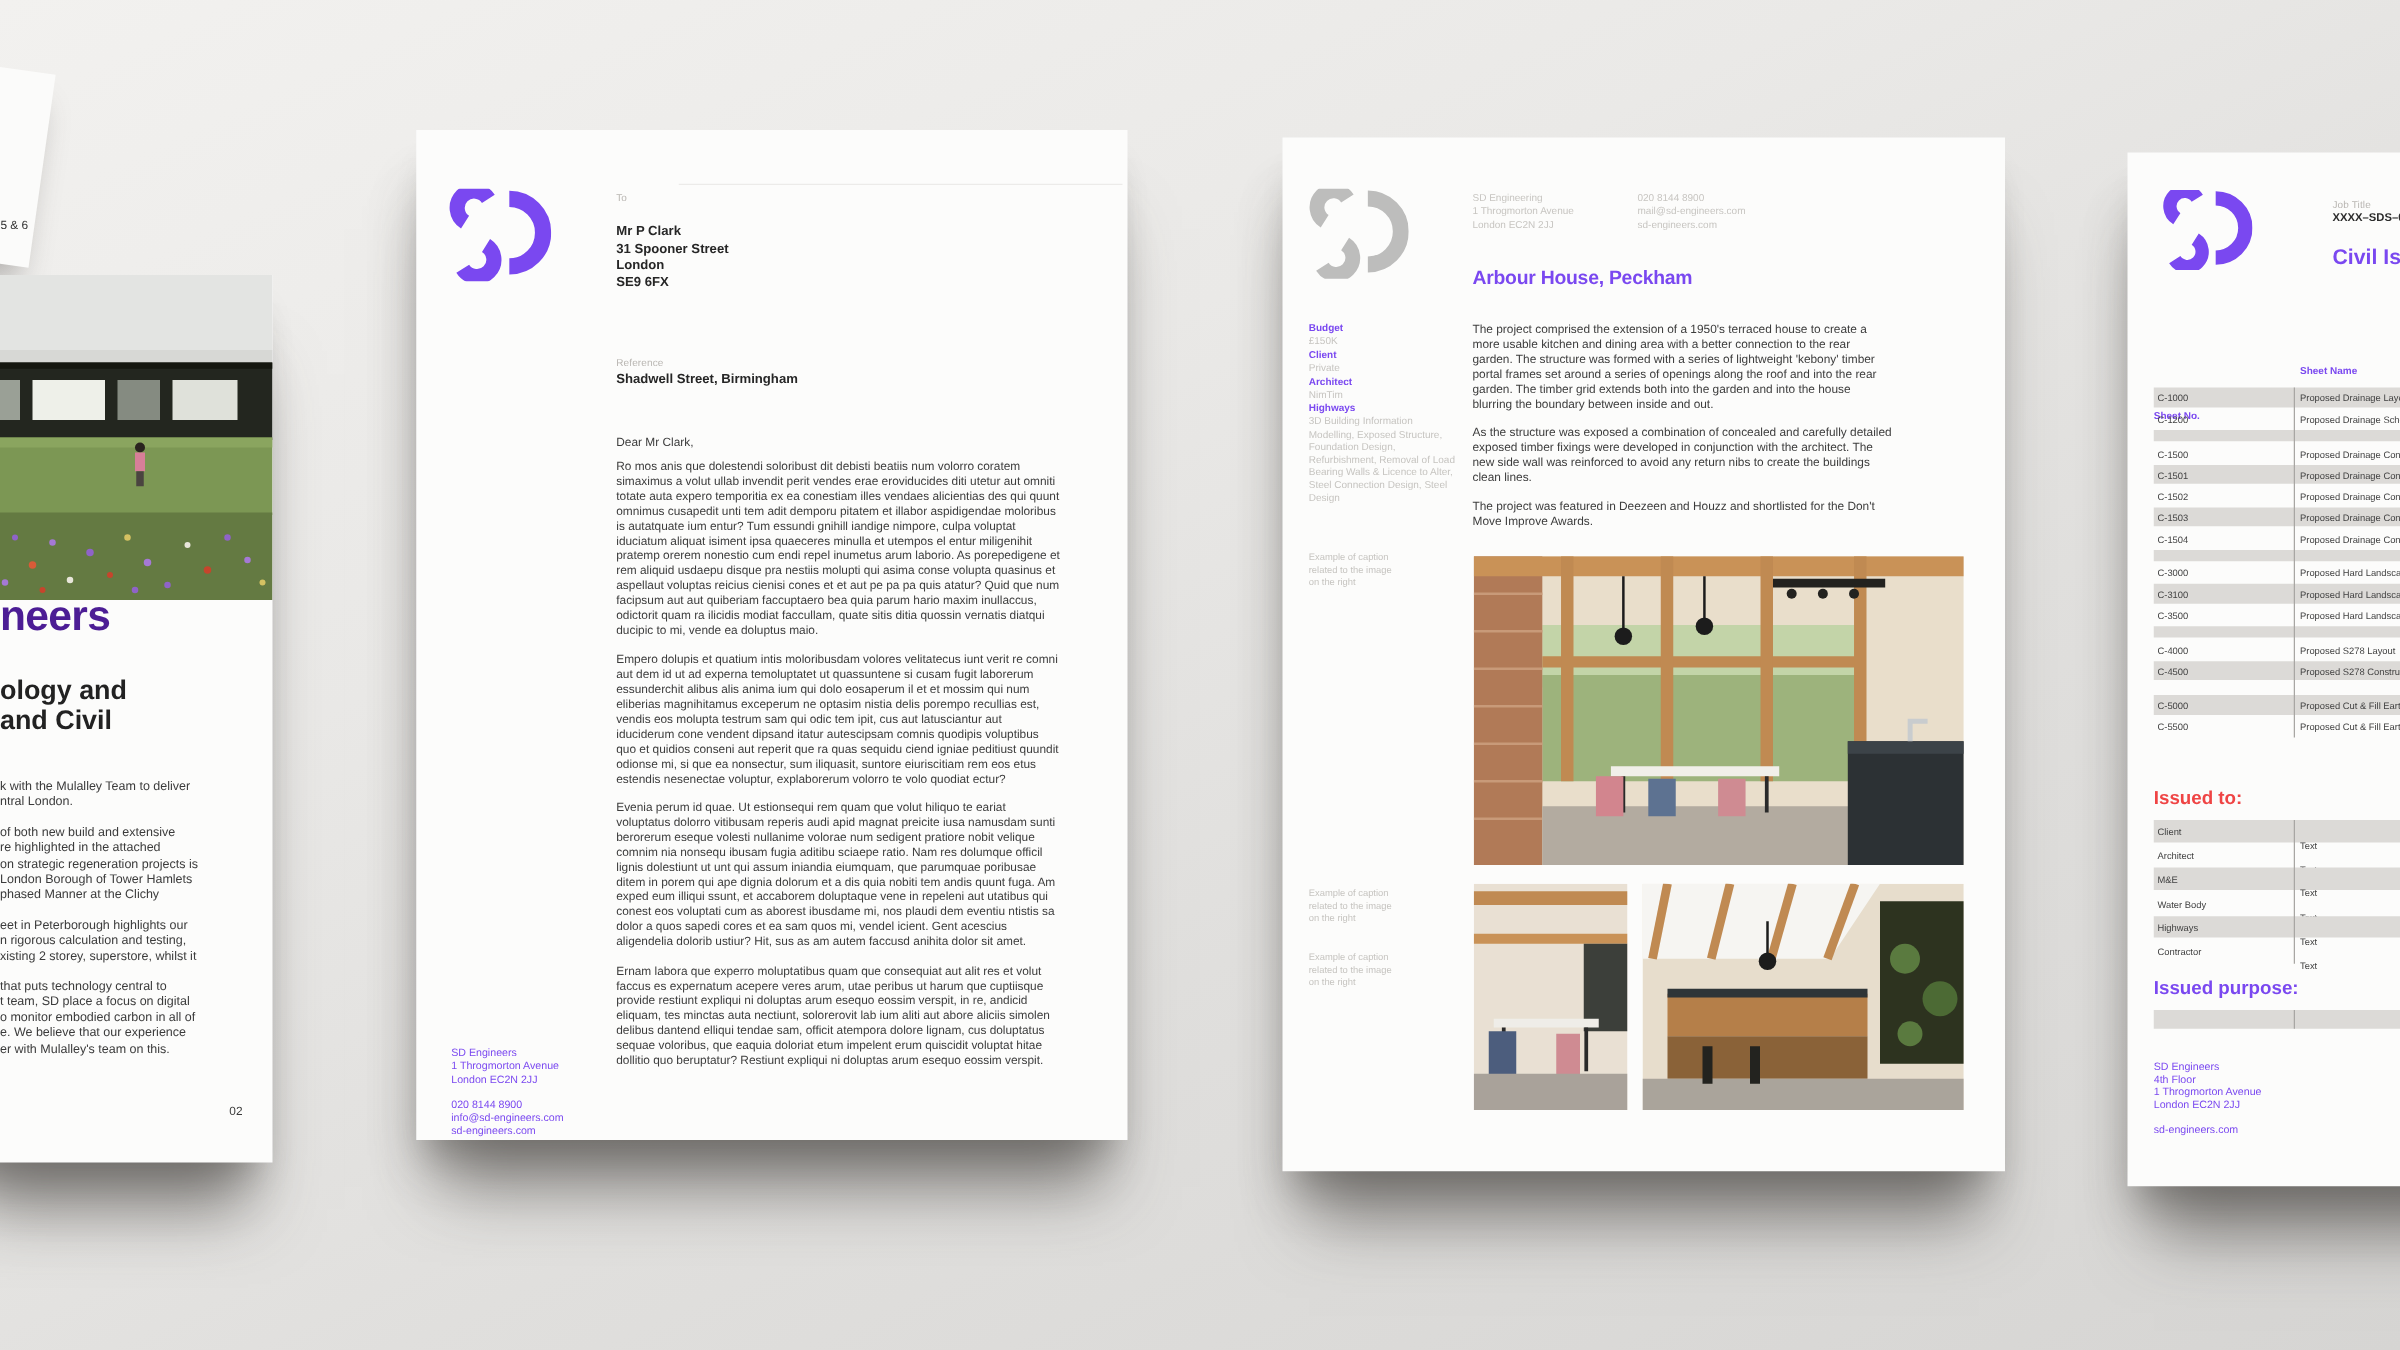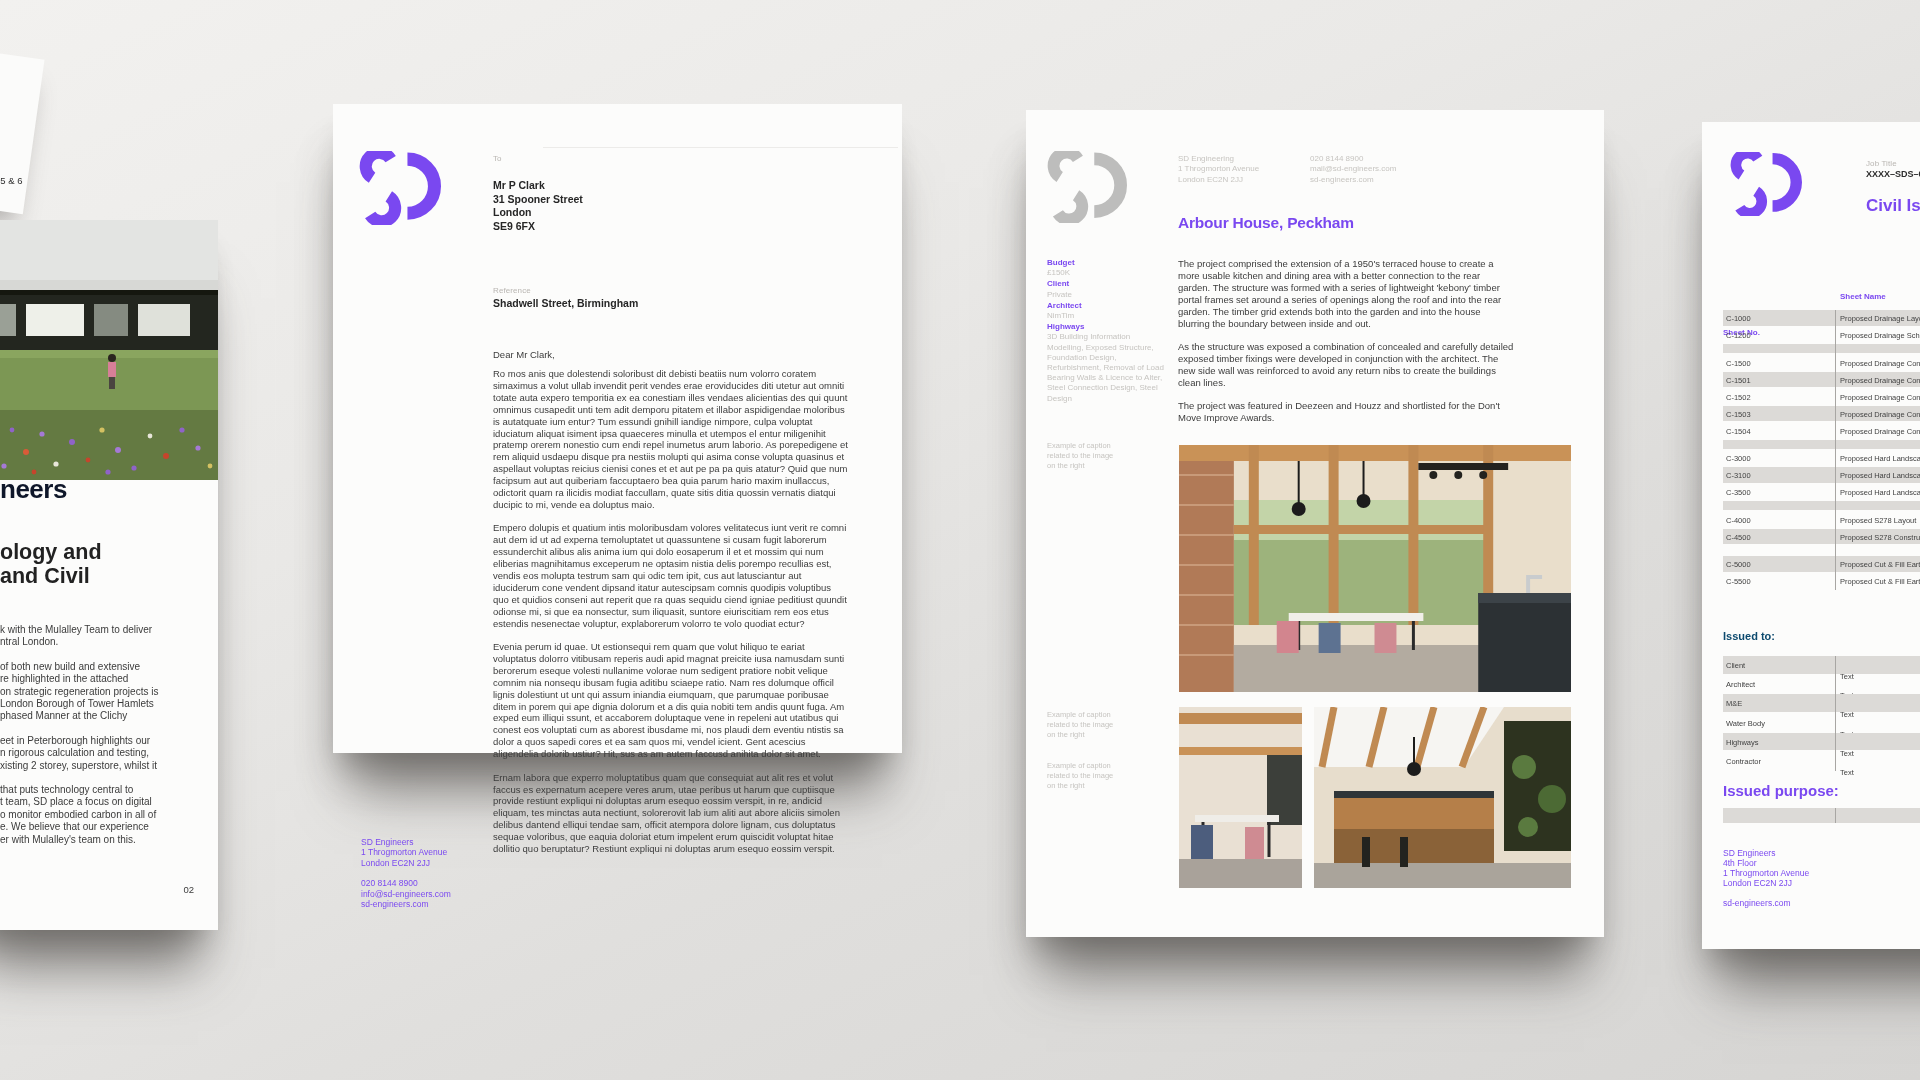--- a/index.html
+++ b/index.html
@@ -23,30 +23,30 @@
 
   
   #sheet1{left:-40px;top:220px;width:258px;height:710px;}
   #corner-sheet{position:absolute;left:-38px;top:54px;width:72px;height:156px;
     background:#fbfbfa;transform:rotate(8deg);
     box-shadow:0 20px 24px -8px rgba(75,72,68,.38);}
   #corner-sheet .corner-label{position:absolute;right:5px;bottom:26px;
     font-size:9.5px;color:#2f2f2f;transform:rotate(-8deg);}
   #sheet1 .photo{position:absolute;left:0;top:0;width:258px;height:260px;}
   .s1-inner{position:absolute;left:40px;top:0;width:218px;height:100%;}
-  .s1-heading{position:absolute;left:0;top:254px;font-size:26px;font-weight:bold;
-    color:#0f172a;letter-spacing:-.5px;}
+  .s1-heading{position:absolute;left:0;top:254px;font-size:34px;font-weight:bold;
+    color:#4c1d95;letter-spacing:-.5px;}
   .s1-sub{position:absolute;left:0;top:320px;font-size:21.5px;line-height:24px;
     font-weight:bold;color:#222;}
   .s1-body{position:absolute;left:0;top:404px;width:170px;}
   .s1-body p{font-size:10px;line-height:12.4px;color:#3b3b3b;margin:0 0 12px 0;}
   .s1-pagenum{position:absolute;right:24px;top:664px;font-size:9.5px;color:#3b3b3b;}
 
   
-  #sheet2{left:333px;top:104px;width:569px;height:649px;}
+  #sheet2{left:333px;top:104px;width:569px;height:808px;}
   #sheet2 .top-rule{position:absolute;left:210px;top:43px;width:355px;height:1px;background:#ecebe9;}
   #sheet2 .logo{position:absolute;left:26px;top:47px;}
   .to-block{position:absolute;left:160px;top:50px;}
   .recipient{font-size:10.5px;line-height:13.6px;font-weight:bold;color:#262626;margin-top:16px;}
   .ref-block{position:absolute;left:160px;top:182px;}
   .ref-value{font-size:10.5px;font-weight:bold;color:#262626;margin-top:2px;}
   .salutation{position:absolute;left:160px;top:245px;font-size:9.5px;color:#3c3c3c;}
   .letter-body{position:absolute;left:160px;top:264px;width:356px;}
   .letter-footer{position:absolute;left:28px;top:733px;font-size:8.5px;line-height:10.4px;color:#7a48f0;}
   .letter-footer .grp2{margin-top:10px;}
@@ -79,21 +79,21 @@
   .tbl-head span{font-size:8px;font-weight:bold;color:#7a48f0;position:absolute;top:0;}
   .tbl-head .h1{left:0;margin-top:36px;} .tbl-head .h2{left:117px;}
   .rowset{position:absolute;left:21px;width:524px;}
   .rowset .divline{position:absolute;left:112px;top:0;bottom:0;width:1px;background:#a8a6a3;z-index:2;}
   #sheet-rows{top:188px;}
   .t-row{position:relative;height:15.5px;margin-bottom:1.5px;font-size:7.5px;color:#424242;}
   .t-row.shade{background:#dcdad7;}
   .t-row.sep{height:9px;}
   .t-row .c1{position:absolute;left:3px;top:4px;}
   .t-row .c2{position:absolute;left:117px;top:4px;white-space:nowrap;}
-  .ito-head{position:absolute;left:21px;top:508px;font-size:11px;font-weight:bold;color:#0c4a6e;}
+  .ito-head{position:absolute;left:21px;top:508px;font-size:15px;font-weight:bold;color:#ef4444;}
   #ito-rows{top:534px;}
   #ito-rows .t-row{height:17.5px;margin-bottom:1.7px;}
   #ito-rows .c1{top:5px;} #ito-rows .c2{top:16px;}
   .ip-head{position:absolute;left:21px;top:660px;font-size:15px;font-weight:bold;color:#7a48f0;}
   .ip-row{position:absolute;left:21px;top:686px;width:524px;height:15px;background:#dcdad7;}
   .ip-row .divline{position:absolute;left:112px;top:0;bottom:0;width:1px;background:#a8a6a3;}
   .s4-footer{position:absolute;left:21px;top:726px;font-size:8.5px;line-height:10px;color:#7a48f0;}
   .s4-web{position:absolute;left:21px;top:776px;font-size:8.5px;color:#7a48f0;}
 </style>
 </head>

